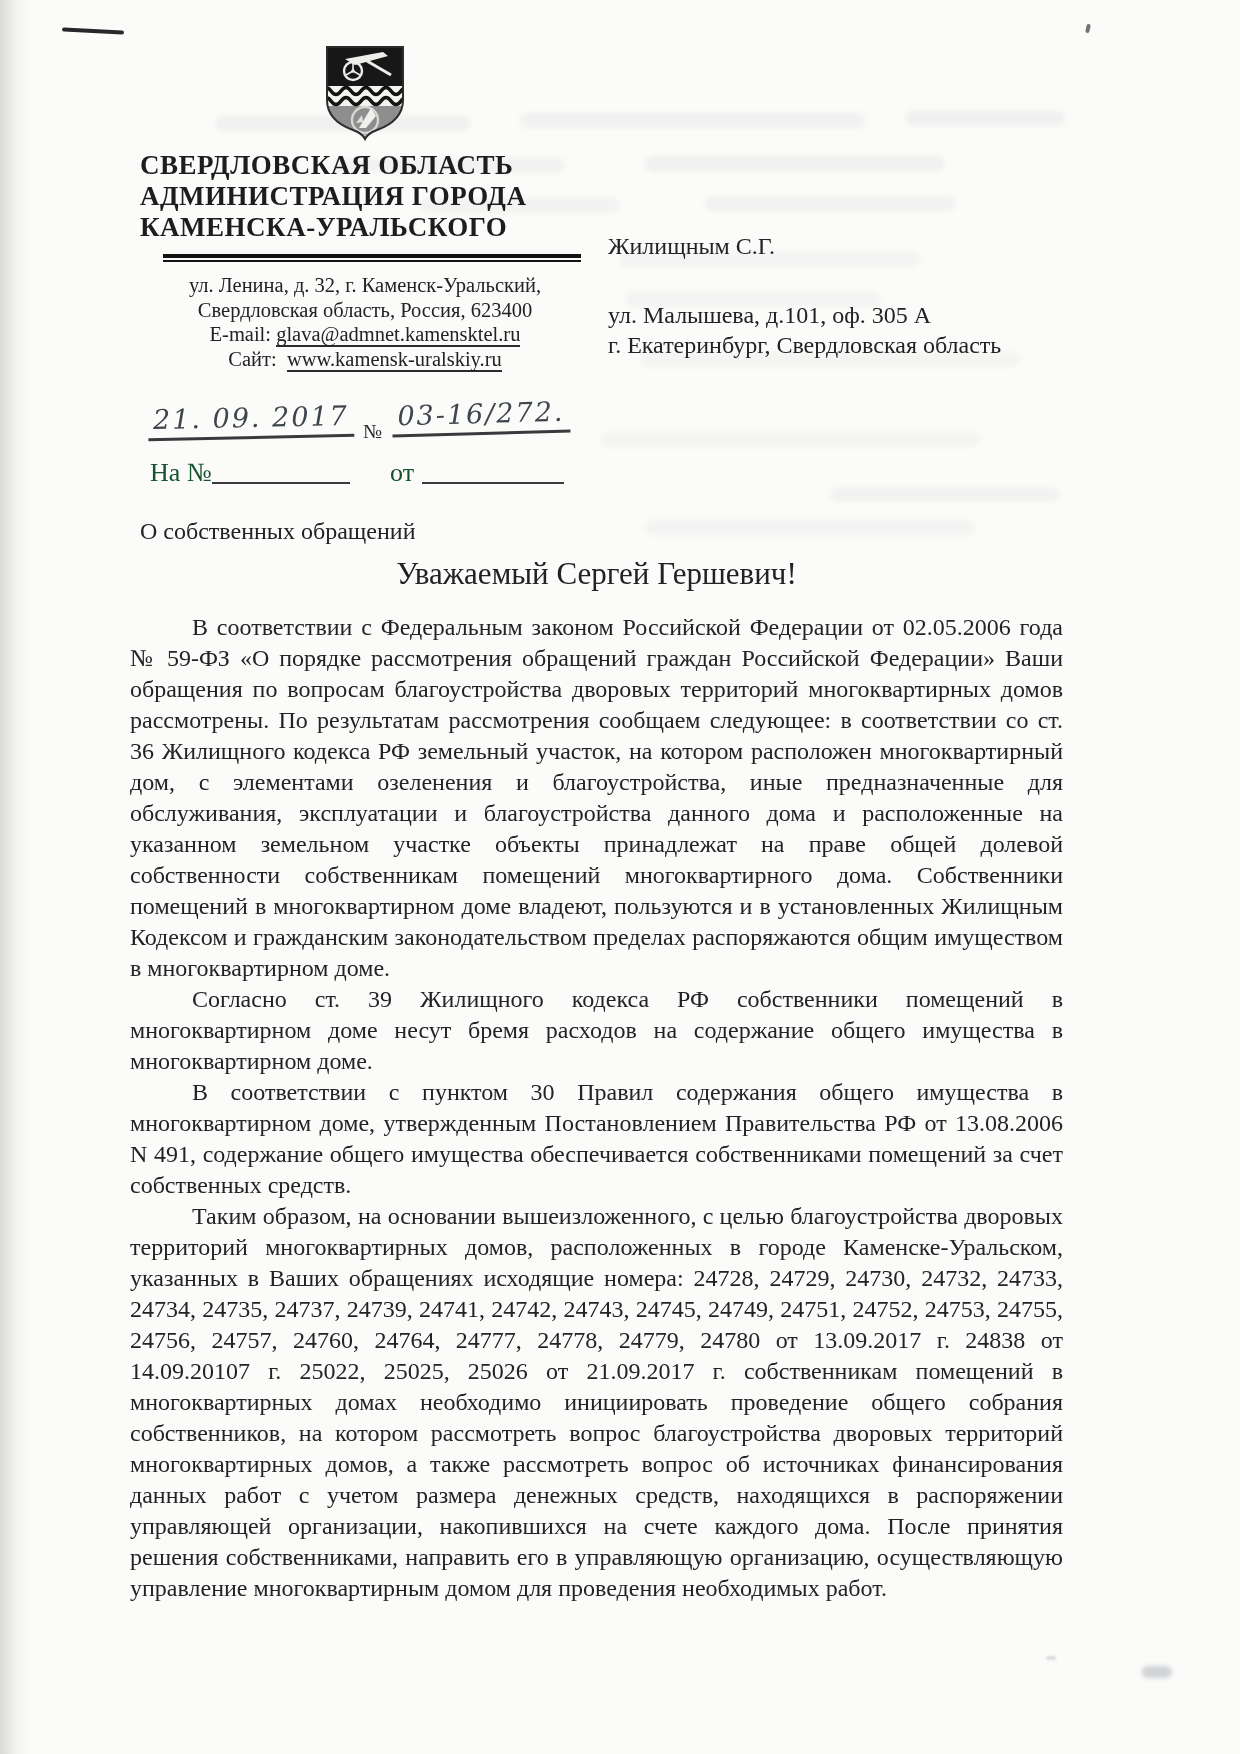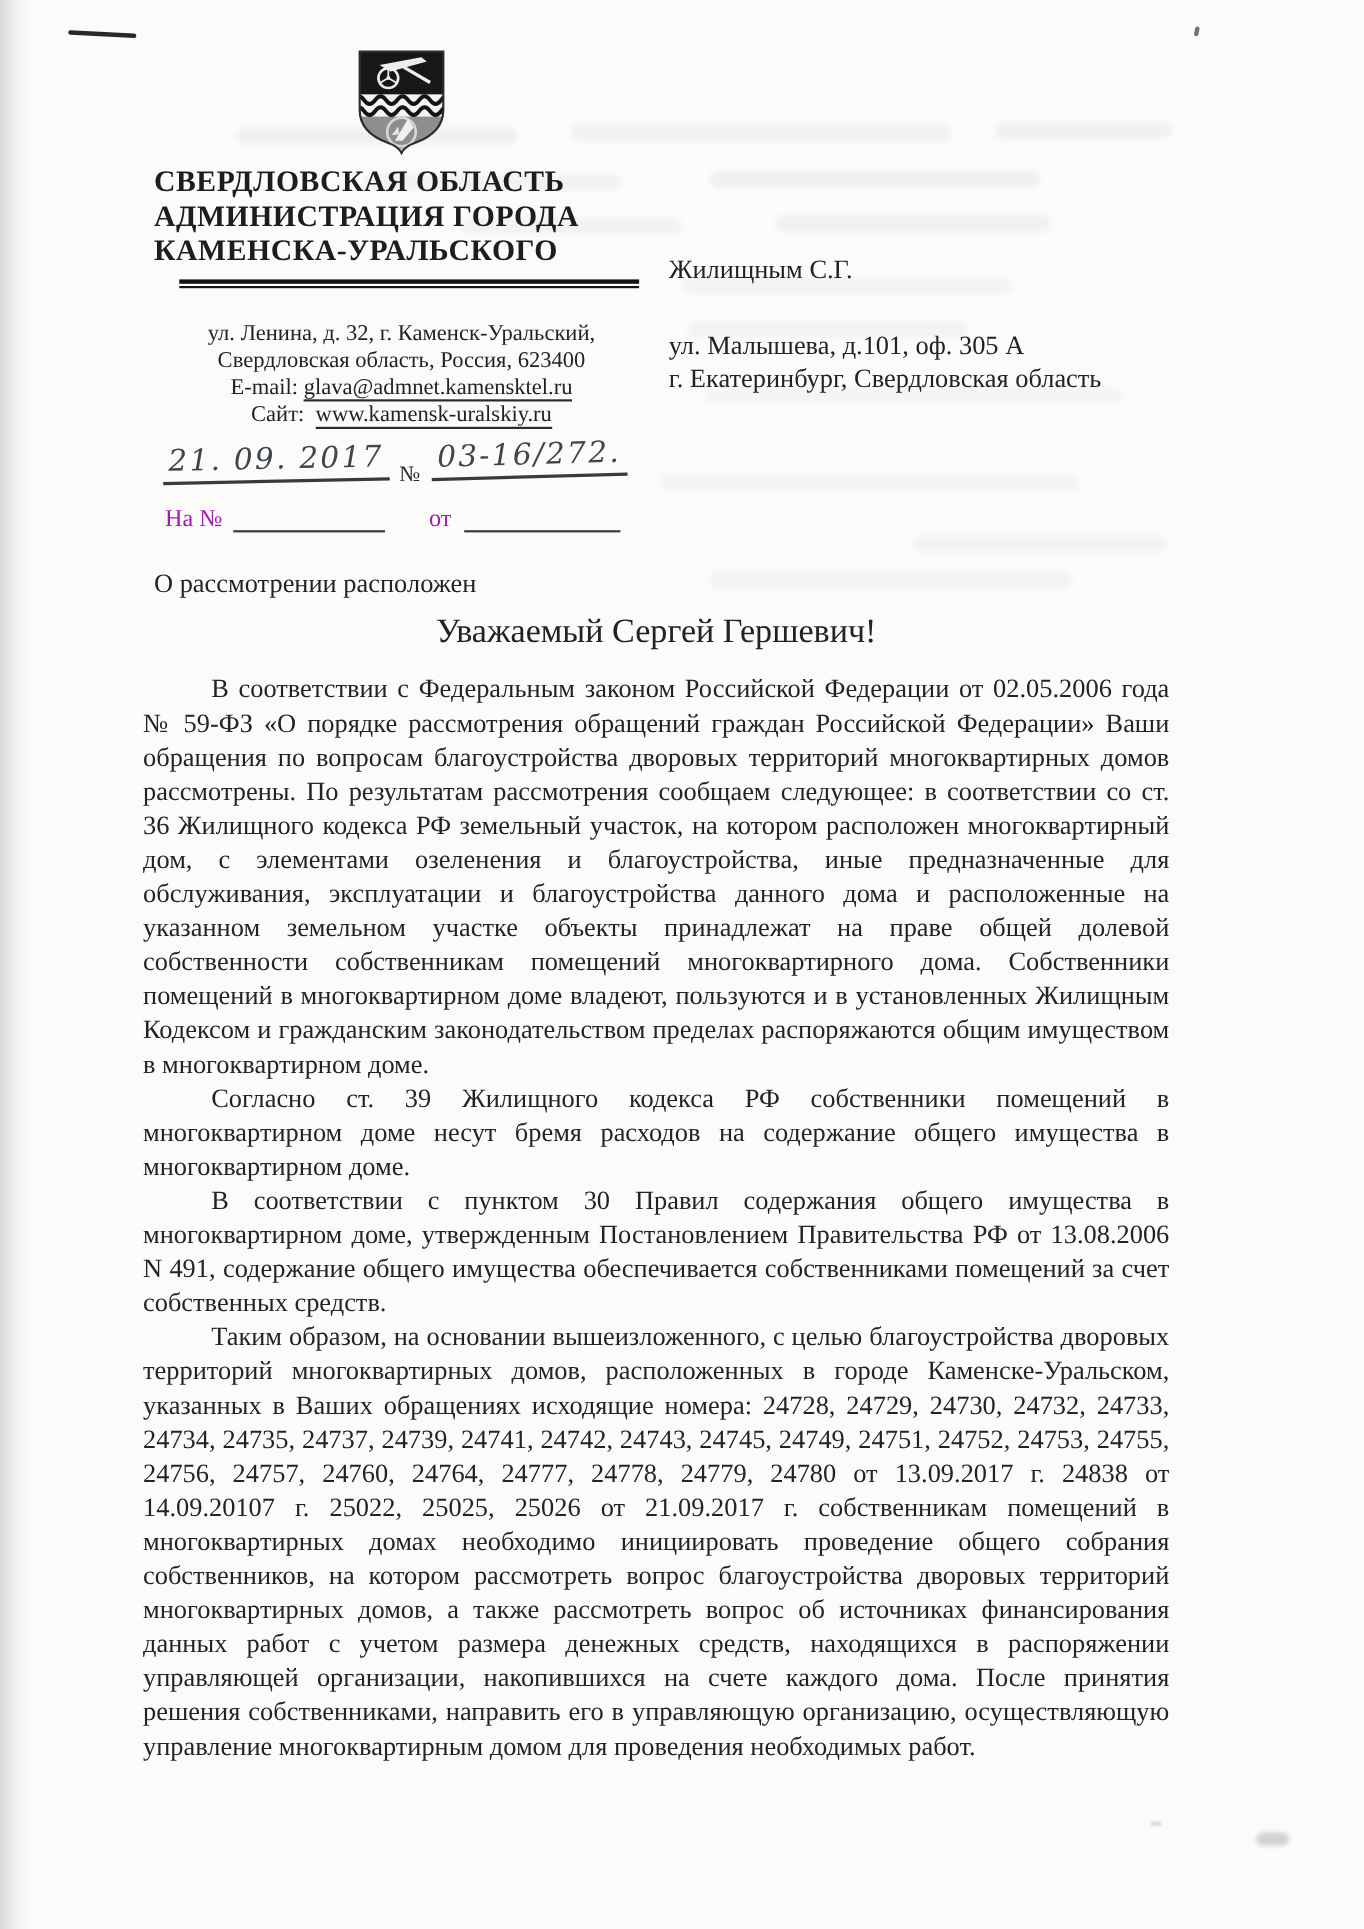--- a/index.html
+++ b/index.html
@@ -22,32 +22,32 @@
   .ghost{position:absolute;height:15px;background:#8d939c;filter:blur(2.5px);border-radius:8px;}
 
   
   .crest{position:absolute;left:323px;top:44px;width:84px;height:98px;}
   .lh-title{position:absolute;left:140px;top:150px;width:450px;text-align:left;
     font-weight:bold;font-size:27px;line-height:31px;letter-spacing:.5px;color:#1d1d20;}
   .lh-rule{position:absolute;left:163px;top:254px;width:418px;}
   .lh-rule .r1{height:4px;background:#131313;}
   .lh-rule .r2{height:2px;background:#131313;margin-top:2px;}
   .lh-addr{position:absolute;left:140px;top:273px;width:450px;text-align:center;
-    font-size:20.5px;line-height:24.5px;color:#222226;margin-top:18px;}
+    font-size:20.5px;line-height:24.5px;color:#222226;}
   .u{border-bottom:2px solid #2b2b2f;padding-bottom:0px;}
 
   
   .hand{font-family:"DejaVu Serif", serif;font-style:italic;font-size:27px;
     color:#3f454e;letter-spacing:2px;white-space:nowrap;}
   .ref-date{position:absolute;left:148px;top:402px;width:206px;text-align:center;
     border-bottom:3px solid #3a3a3e;padding-bottom:3px;transform:rotate(-1.2deg);}
   .ref-no-label{position:absolute;left:363px;top:420px;font-size:20px;color:#2a2a2e;}
   .ref-number{position:absolute;left:392px;top:398px;width:178px;text-align:center;
     border-bottom:3px solid #3a3a3e;padding-bottom:3px;transform:rotate(-1.6deg);}
-  .ref2-label{position:absolute;font-size:22px;color:#a21caf;}
+  .ref2-label{position:absolute;font-size:26px;color:#14532d;}
   .blank{position:absolute;border-bottom:2px solid #3a3a3e;height:24px;}
 
   
   .rcp{position:absolute;left:608px;font-size:24px;line-height:28px;color:#222226;}
 
   
   .subject{position:absolute;left:140px;top:518px;font-size:24px;color:#222226;}
   .salutation{position:absolute;left:130px;top:556px;width:933px;text-align:center;font-size:31px;color:#222226;}
   .body-text{position:absolute;left:130px;top:612px;width:933px;
     font-size:24px;line-height:31px;text-align:justify;color:#232327;}
@@ -135,21 +135,21 @@
   </div>
   <div class="ref2-label" style="left:150px;top:458px;">На №</div>
   <div class="blank" style="left:212px;top:458px;width:138px;"></div>
   <div class="ref2-label" style="left:390px;top:458px;">от</div>
   <div class="blank" style="left:422px;top:458px;width:142px;"></div>
 
   <div class="rcp" style="top:232px;">Жилищным С.Г.</div>
   <div class="rcp" style="top:301px;">ул. Малышева, д.101, оф. 305 А</div>
   <div class="rcp" style="top:331px;">г. Екатеринбург, Свердловская область</div>
 
-  <div class="subject">О рассмотрении расположен</div>
+  <div class="subject">О собственных обращений</div>
   <div class="salutation">Уважаемый Сергей Гершевич!</div>
 
   <div class="body-text">
     <p>В соответствии с Федеральным законом Российской Федерации от 02.05.2006 года № 59-ФЗ «О порядке рассмотрения обращений граждан Российской Федерации» Ваши обращения по вопросам благоустройства дворовых территорий многоквартирных домов рассмотрены. По результатам рассмотрения сообщаем следующее: в соответствии со ст. 36 Жилищного кодекса РФ земельный участок, на котором расположен многоквартирный дом, с элементами озеленения и благоустройства, иные предназначенные для обслуживания, эксплуатации и благоустройства данного дома и расположенные на указанном земельном участке объекты принадлежат на праве общей долевой собственности собственникам помещений многоквартирного дома. Собственники помещений в многоквартирном доме владеют, пользуются и в установленных Жилищным Кодексом и гражданским законодательством пределах распоряжаются общим имуществом в многоквартирном доме.</p>
     <p>Согласно ст. 39 Жилищного кодекса РФ собственники помещений в многоквартирном доме несут бремя расходов на содержание общего имущества в многоквартирном доме.</p>
     <p>В соответствии с пунктом 30 Правил содержания общего имущества в многоквартирном доме, утвержденным Постановлением Правительства РФ от 13.08.2006 N 491, содержание общего имущества обеспечивается собственниками помещений за счет собственных средств.</p>
     <p>Таким образом, на основании вышеизложенного, с целью благоустройства дворовых территорий многоквартирных домов, расположенных в городе Каменске-Уральском, указанных в Ваших обращениях исходящие номера: 24728, 24729, 24730, 24732, 24733, 24734, 24735, 24737, 24739, 24741, 24742, 24743, 24745, 24749, 24751, 24752, 24753, 24755, 24756, 24757, 24760, 24764, 24777, 24778, 24779, 24780 от 13.09.2017 г. 24838 от 14.09.20107 г. 25022, 25025, 25026 от 21.09.2017 г. собственникам помещений в многоквартирных домах необходимо инициировать проведение общего собрания собственников, на котором рассмотреть вопрос благоустройства дворовых территорий многоквартирных домов, а также рассмотреть вопрос об источниках финансирования данных работ с учетом размера денежных средств, находящихся в распоряжении управляющей организации, накопившихся на счете каждого дома. После принятия решения собственниками, направить его в управляющую организацию, осуществляющую управление многоквартирным домом для проведения необходимых работ.</p>
   </div>
 
 </div>

